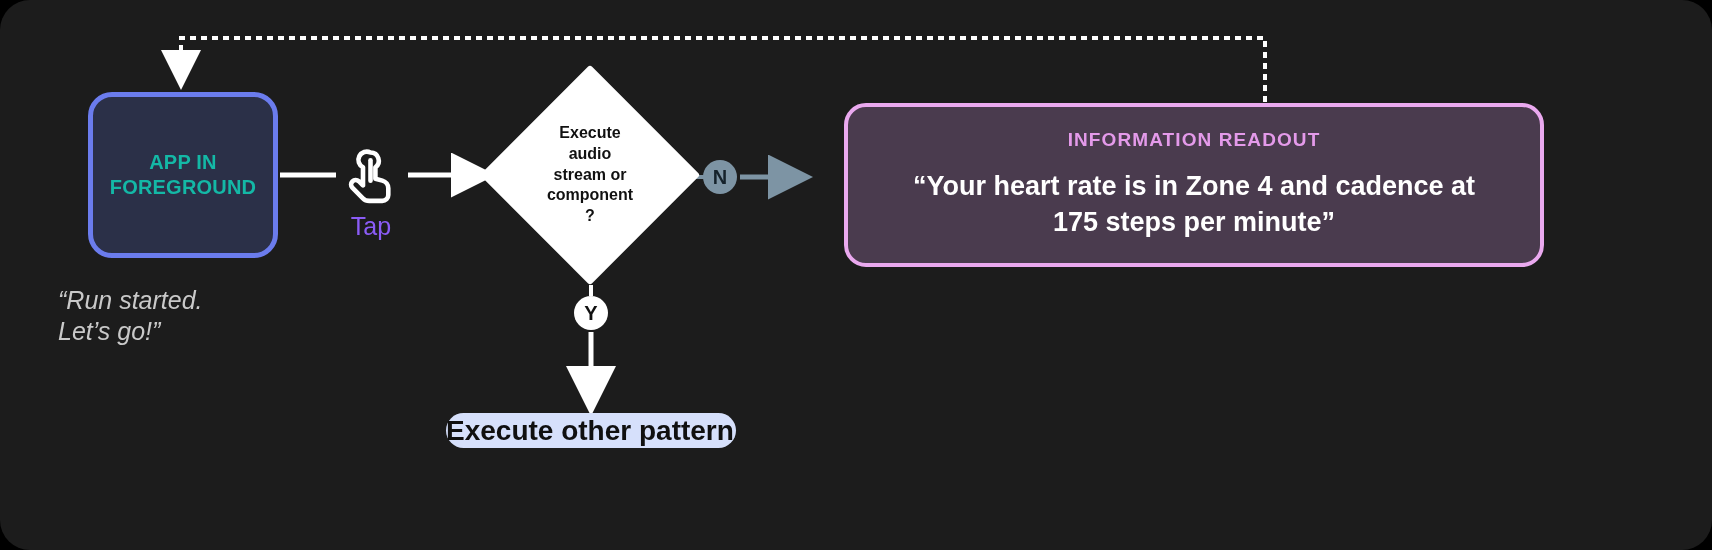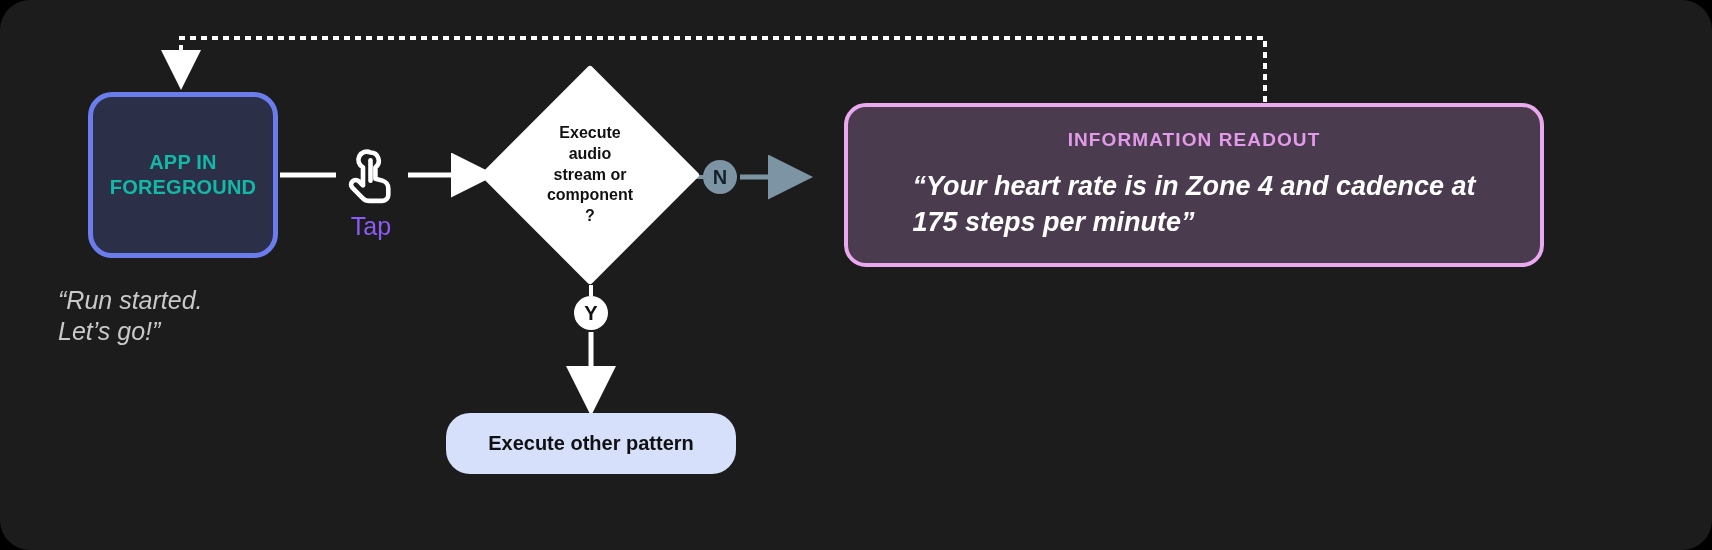--- a/index.html
+++ b/index.html
@@ -168,41 +168,39 @@
     color: #e49aea;
     font-size: 19px;
     font-weight: bold;
     letter-spacing: 1.1px;
     margin-bottom: 18px;
   }
   #readout .readout-body {
     color: #ffffff;
     font-size: 27px;
     font-weight: bold;
-    font-style: italic;
     line-height: 1.32;
-    text-align: left;
+    text-align: center;
     white-space: pre-line;
   }
 
   
   #execute-pill {
     position: absolute;
     left: 446px;
     top: 413px;
     width: 290px;
-    height: 61px;
+    height: 35px;
     box-sizing: border-box;
     background: #d6e0fb;
     border-radius: 24px;
     display: flex;
     align-items: center;
-    justify-content: center;
     color: #101010;
-    font-size: 20px;
+    font-size: 28px;
     font-weight: bold;
   }
 </style>
 </head>
 <body>
 
 <div id="canvas">
 
   <svg id="wires" viewBox="0 0 1712 550" xmlns="http://www.w3.org/2000/svg">
     <defs>

